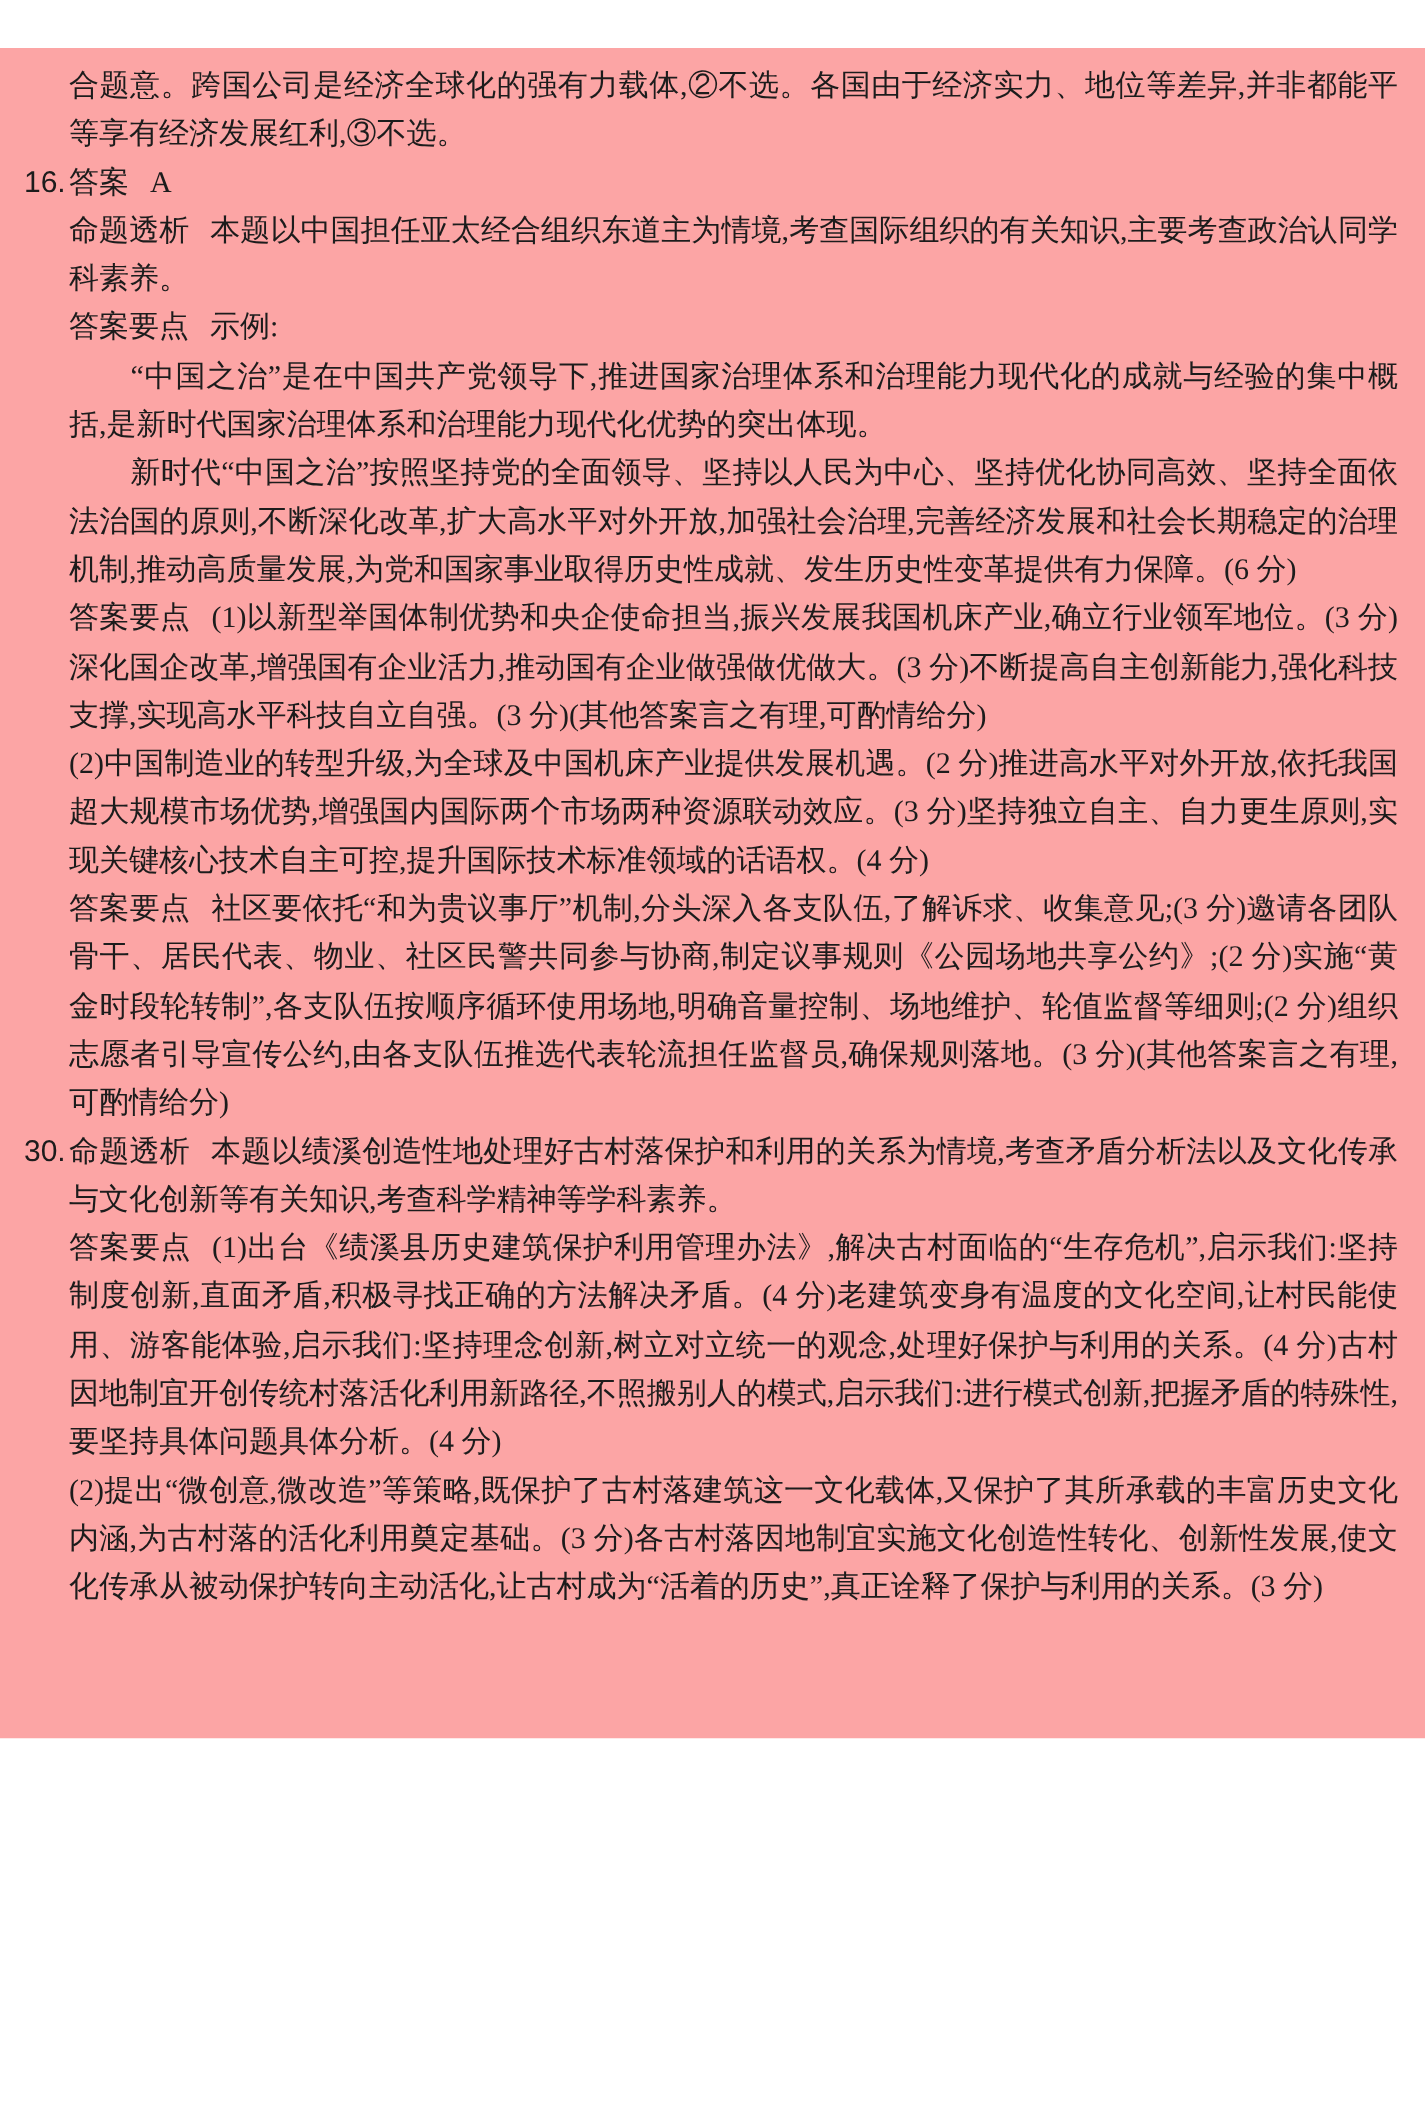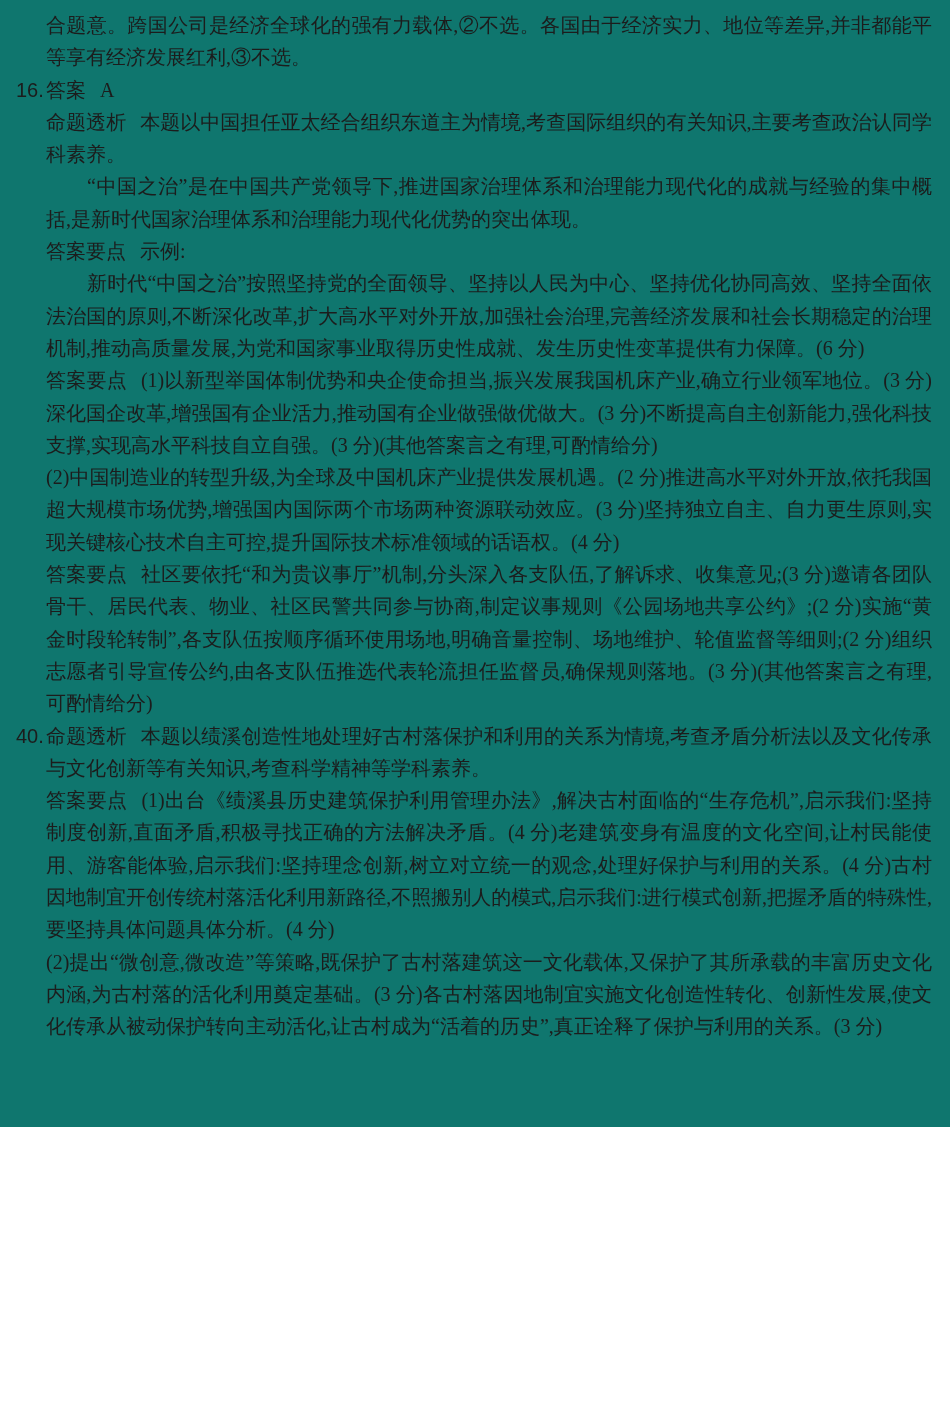--- a/index.html
+++ b/index.html
@@ -4,24 +4,25 @@
 <style>
   html, body {
     margin: 0;
     padding: 0;
     background: #ffffff;
   }
   .page {
     position: relative;
     width: 950px;
     height: 1127px;
-    background: #0f766e;
+    background: #fca5a5;
     overflow: hidden;
     font-family: "Liberation Serif", "DejaVu Serif", serif;
     color: #1c1c1c;
+    margin-top: 32px;
   }
   .content {
     position: absolute;
     top: 9px;
     left: 46px;
     width: 886px;
   }
   p.para {
     position: relative;
     margin: 0;
@@ -67,26 +68,26 @@
     <p class="para">
       <span class="num">16.</span><span class="label">答案</span><span>A</span>
     </p>
 
     <p class="para">
       <span class="label">命题透析</span><span>本题以中国担任亚太经合组织东道主为情境,考查国际组织的有关知识,主要考查政治认同学科素养。</span>
     </p>
 
 
 
+    <p class="para">
+      <span class="label">答案要点</span><span>示例:</span>
+    </p>
+
     <p class="para ind">
       <span>“中国之治”是在中国共产党领导下,推进国家治理体系和治理能力现代化的成就与经验的集中概括,是新时代国家治理体系和治理能力现代化优势的突出体现。</span>
-    </p>
-
-    <p class="para">
-      <span class="label">答案要点</span><span>示例:</span>
     </p>
 
     <p class="para ind">
       <span>新时代“中国之治”按照坚持党的全面领导、坚持以人民为中心、坚持优化协同高效、坚持全面依法治国的原则,不断深化改革,扩大高水平对外开放,加强社会治理,完善经济发展和社会长期稳定的治理机制,推动高质量发展,为党和国家事业取得历史性成就、发生历史性变革提供有力保障。(6 分)</span>
     </p>
 
 
     <p class="para">
       <span class="label">答案要点</span><span>(1)以新型举国体制优势和央企使命担当,振兴发展我国机床产业,确立行业领军地位。(3 分)深化国企改革,增强国有企业活力,推动国有企业做强做优做大。(3 分)不断提高自主创新能力,强化科技支撑,实现高水平科技自立自强。(3 分)(其他答案言之有理,可酌情给分)</span>
     </p>
@@ -94,21 +95,21 @@
     <p class="para">
       <span>(2)中国制造业的转型升级,为全球及中国机床产业提供发展机遇。(2 分)推进高水平对外开放,依托我国超大规模市场优势,增强国内国际两个市场两种资源联动效应。(3 分)坚持独立自主、自力更生原则,实现关键核心技术自主可控,提升国际技术标准领域的话语权。(4 分)</span>
     </p>
 
 
     <p class="para">
       <span class="label">答案要点</span><span>社区要依托“和为贵议事厅”机制,分头深入各支队伍,了解诉求、收集意见;(3 分)邀请各团队骨干、居民代表、物业、社区民警共同参与协商,制定议事规则《公园场地共享公约》;(2 分)实施“黄金时段轮转制”,各支队伍按顺序循环使用场地,明确音量控制、场地维护、轮值监督等细则;(2 分)组织志愿者引导宣传公约,由各支队伍推选代表轮流担任监督员,确保规则落地。(3 分)(其他答案言之有理,可酌情给分)</span>
     </p>
 
     <p class="para">
-      <span class="num">40.</span><span class="label">命题透析</span><span>本题以绩溪创造性地处理好古村落保护和利用的关系为情境,考查矛盾分析法以及文化传承与文化创新等有关知识,考查科学精神等学科素养。</span>
+      <span class="num">30.</span><span class="label">命题透析</span><span>本题以绩溪创造性地处理好古村落保护和利用的关系为情境,考查矛盾分析法以及文化传承与文化创新等有关知识,考查科学精神等学科素养。</span>
     </p>
 
     <p class="para">
       <span class="label">答案要点</span><span>(1)出台《绩溪县历史建筑保护利用管理办法》,解决古村面临的“生存危机”,启示我们:坚持制度创新,直面矛盾,积极寻找正确的方法解决矛盾。(4 分)老建筑变身有温度的文化空间,让村民能使用、游客能体验,启示我们:坚持理念创新,树立对立统一的观念,处理好保护与利用的关系。(4 分)古村因地制宜开创传统村落活化利用新路径,不照搬别人的模式,启示我们:进行模式创新,把握矛盾的特殊性,要坚持具体问题具体分析。(4 分)</span>
     </p>
 
     <p class="para">
       <span>(2)提出“微创意,微改造”等策略,既保护了古村落建筑这一文化载体,又保护了其所承载的丰富历史文化内涵,为古村落的活化利用奠定基础。(3 分)各古村落因地制宜实施文化创造性转化、创新性发展,使文化传承从被动保护转向主动活化,让古村成为“活着的历史”,真正诠释了保护与利用的关系。(3 分)</span>
     </p>
 

